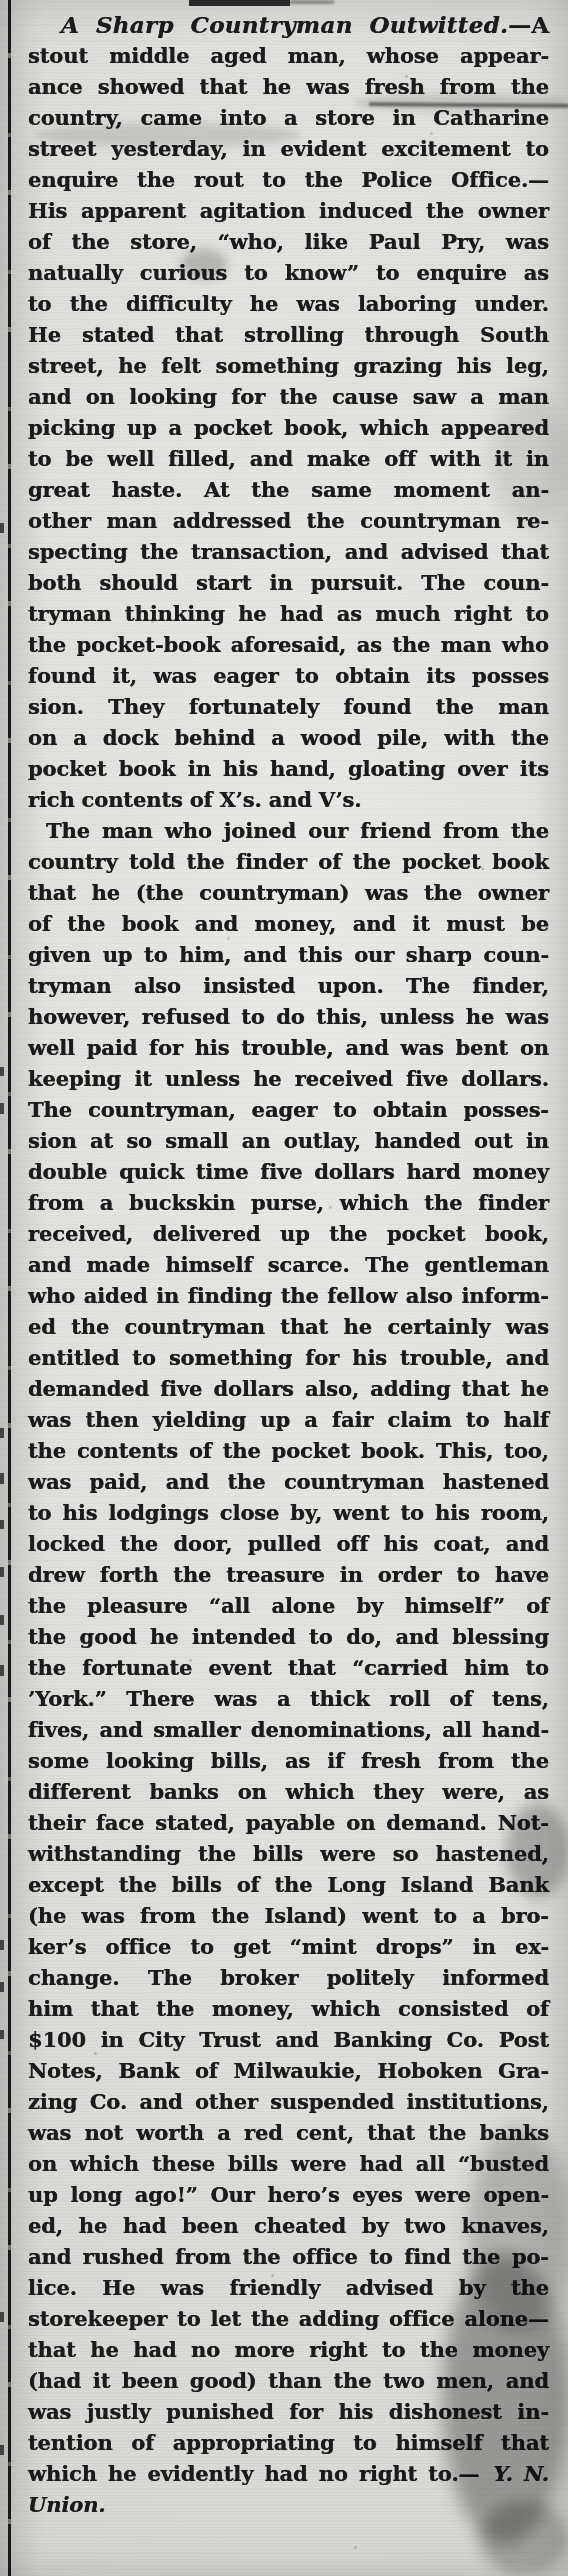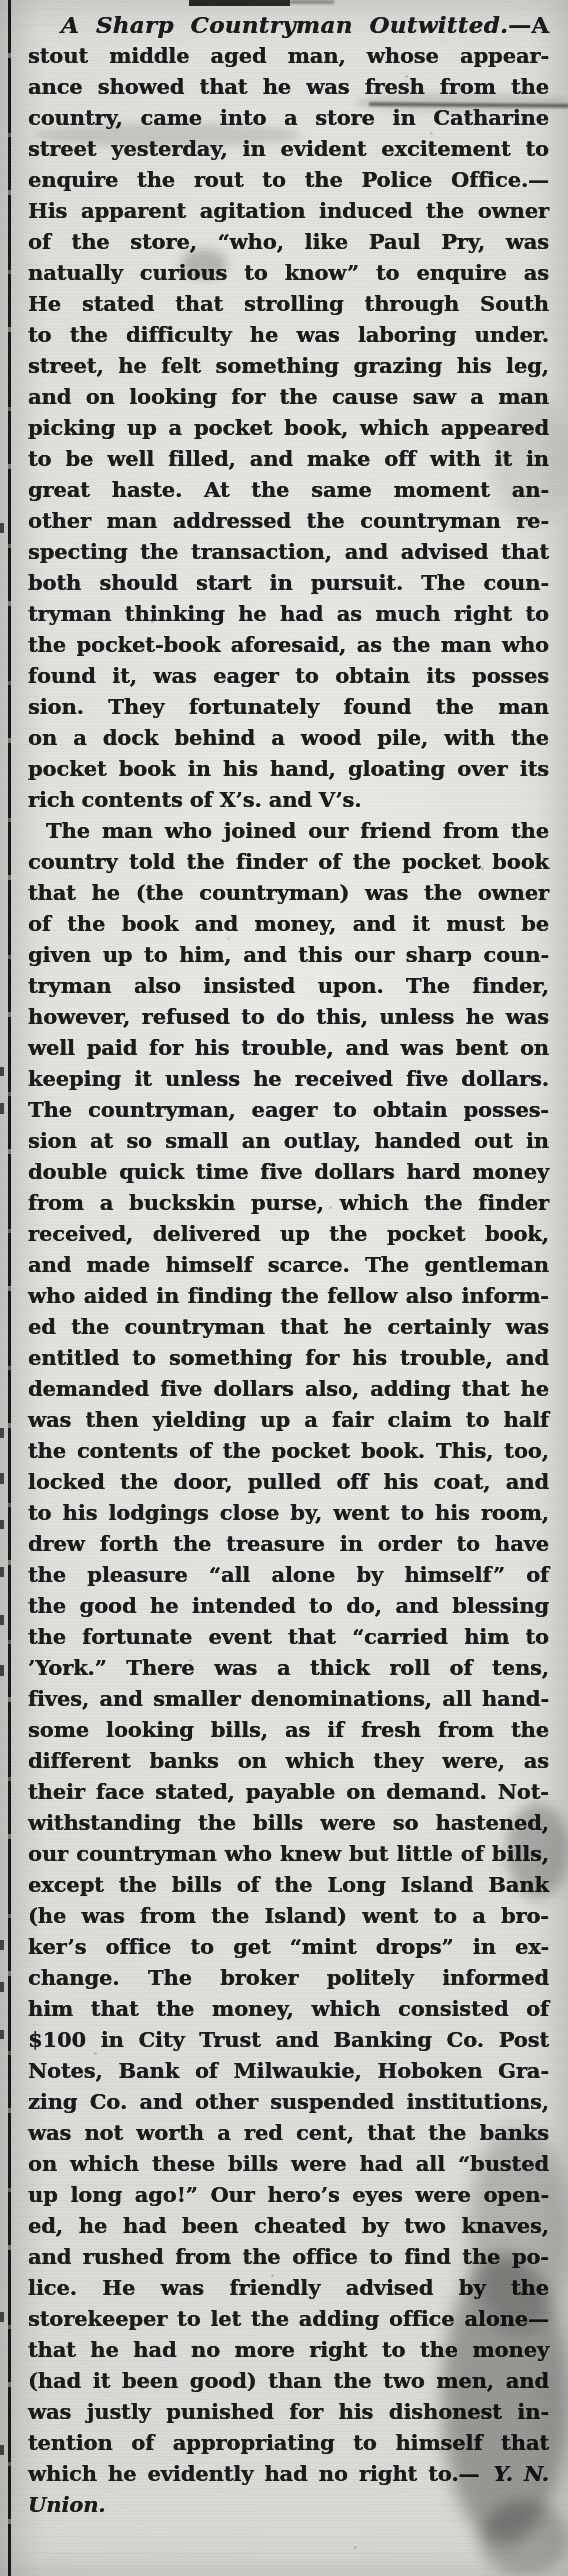--- a/index.html
+++ b/index.html
@@ -75,22 +75,22 @@
     <div class="line title"><span class="ital">A Sharp Countryman Outwitted.</span><span>—A</span></div>
     <div id="lines-host">
         <div class="line"><span class="txt">stout middle aged man, whose appear-</span></div>
         <div class="line"><span class="txt">ance showed that he was fresh from the</span></div>
         <div class="line"><span class="txt">country, came into a store in Catharine</span></div>
         <div class="line"><span class="txt">street yesterday, in evident excitement to</span></div>
         <div class="line"><span class="txt">enquire the rout to the Police Office.—</span></div>
         <div class="line"><span class="txt">His apparent agitation induced the owner</span></div>
         <div class="line"><span class="txt">of the store, “who, like Paul Pry, was</span></div>
         <div class="line"><span class="txt">natually curious to know” to enquire as</span></div>
+        <div class="line"><span class="txt">to the difficulty he was laboring under.</span></div>
         <div class="line"><span class="txt">He stated that strolling through South</span></div>
-        <div class="line"><span class="txt">to the difficulty he was laboring under.</span></div>
         <div class="line"><span class="txt">street, he felt something grazing his leg,</span></div>
         <div class="line"><span class="txt">and on looking for the cause saw a man</span></div>
         <div class="line"><span class="txt">picking up a pocket book, which appeared</span></div>
         <div class="line"><span class="txt">to be well filled, and make off with it in</span></div>
         <div class="line"><span class="txt">great haste.  At the same moment an-</span></div>
         <div class="line"><span class="txt">other man addressed the countryman re-</span></div>
         <div class="line"><span class="txt">specting the transaction, and advised that</span></div>
         <div class="line"><span class="txt">both should start in pursuit.  The coun-</span></div>
         <div class="line"><span class="txt">tryman thinking he had as much right to</span></div>
         <div class="line"><span class="txt">the pocket-book aforesaid, as the man who</span></div>
@@ -113,33 +113,33 @@
         <div class="line"><span class="txt">double quick time five dollars hard money</span></div>
         <div class="line"><span class="txt">from a buckskin purse, which the finder</span></div>
         <div class="line"><span class="txt">received, delivered up the pocket book,</span></div>
         <div class="line"><span class="txt">and made himself scarce.  The gentleman</span></div>
         <div class="line"><span class="txt">who aided in finding the fellow also inform-</span></div>
         <div class="line"><span class="txt">ed the countryman that he certainly was</span></div>
         <div class="line"><span class="txt">entitled to something for his trouble, and</span></div>
         <div class="line"><span class="txt">demanded five dollars also, adding that he</span></div>
         <div class="line"><span class="txt">was then yielding up a fair claim to half</span></div>
         <div class="line"><span class="txt">the contents of the pocket book.  This, too,</span></div>
+        <div class="line"><span class="txt">was paid, and the countryman hastened</span></div>
+        <div class="line"><span class="txt">to his lodgings close by, went to his room,</span></div>
         <div class="line"><span class="txt">locked the door, pulled off his coat, and</span></div>
-        <div class="line"><span class="txt">to his lodgings close by, went to his room,</span></div>
         <div class="line"><span class="txt">drew forth the treasure in order to have</span></div>
         <div class="line"><span class="txt">the pleasure “all alone by himself” of</span></div>
         <div class="line"><span class="txt">the good he intended to do, and blessing</span></div>
         <div class="line"><span class="txt">the fortunate event that “carried him to</span></div>
         <div class="line"><span class="txt">’York.”  There was a thick roll of tens,</span></div>
         <div class="line"><span class="txt">fives, and smaller denominations, all hand-</span></div>
         <div class="line"><span class="txt">some looking bills, as if fresh from the</span></div>
         <div class="line"><span class="txt">different banks on which they were, as</span></div>
         <div class="line"><span class="txt">their face stated, payable on demand.  Not-</span></div>
         <div class="line"><span class="txt">withstanding the bills were so hastened,</span></div>
-        <div class="line"><span class="txt">our countryman who knew but little of bills,</span></div>
         <div class="line"><span class="txt">except the bills of the Long Island Bank</span></div>
         <div class="line"><span class="txt">(he was from the Island) went to a bro-</span></div>
         <div class="line"><span class="txt">ker’s office to get “mint drops” in ex-</span></div>
         <div class="line"><span class="txt">change.  The broker politely informed</span></div>
         <div class="line"><span class="txt">him that the money, which consisted of</span></div>
         <div class="line"><span class="txt">$100 in City Trust and Banking Co. Post</span></div>
         <div class="line"><span class="txt">Notes, Bank of Milwaukie, Hoboken Gra-</span></div>
         <div class="line"><span class="txt">zing Co. and other suspended institutions,</span></div>
         <div class="line"><span class="txt">was not worth a red cent, that the banks</span></div>
         <div class="line"><span class="txt">on which these bills were had all “busted</span></div>

